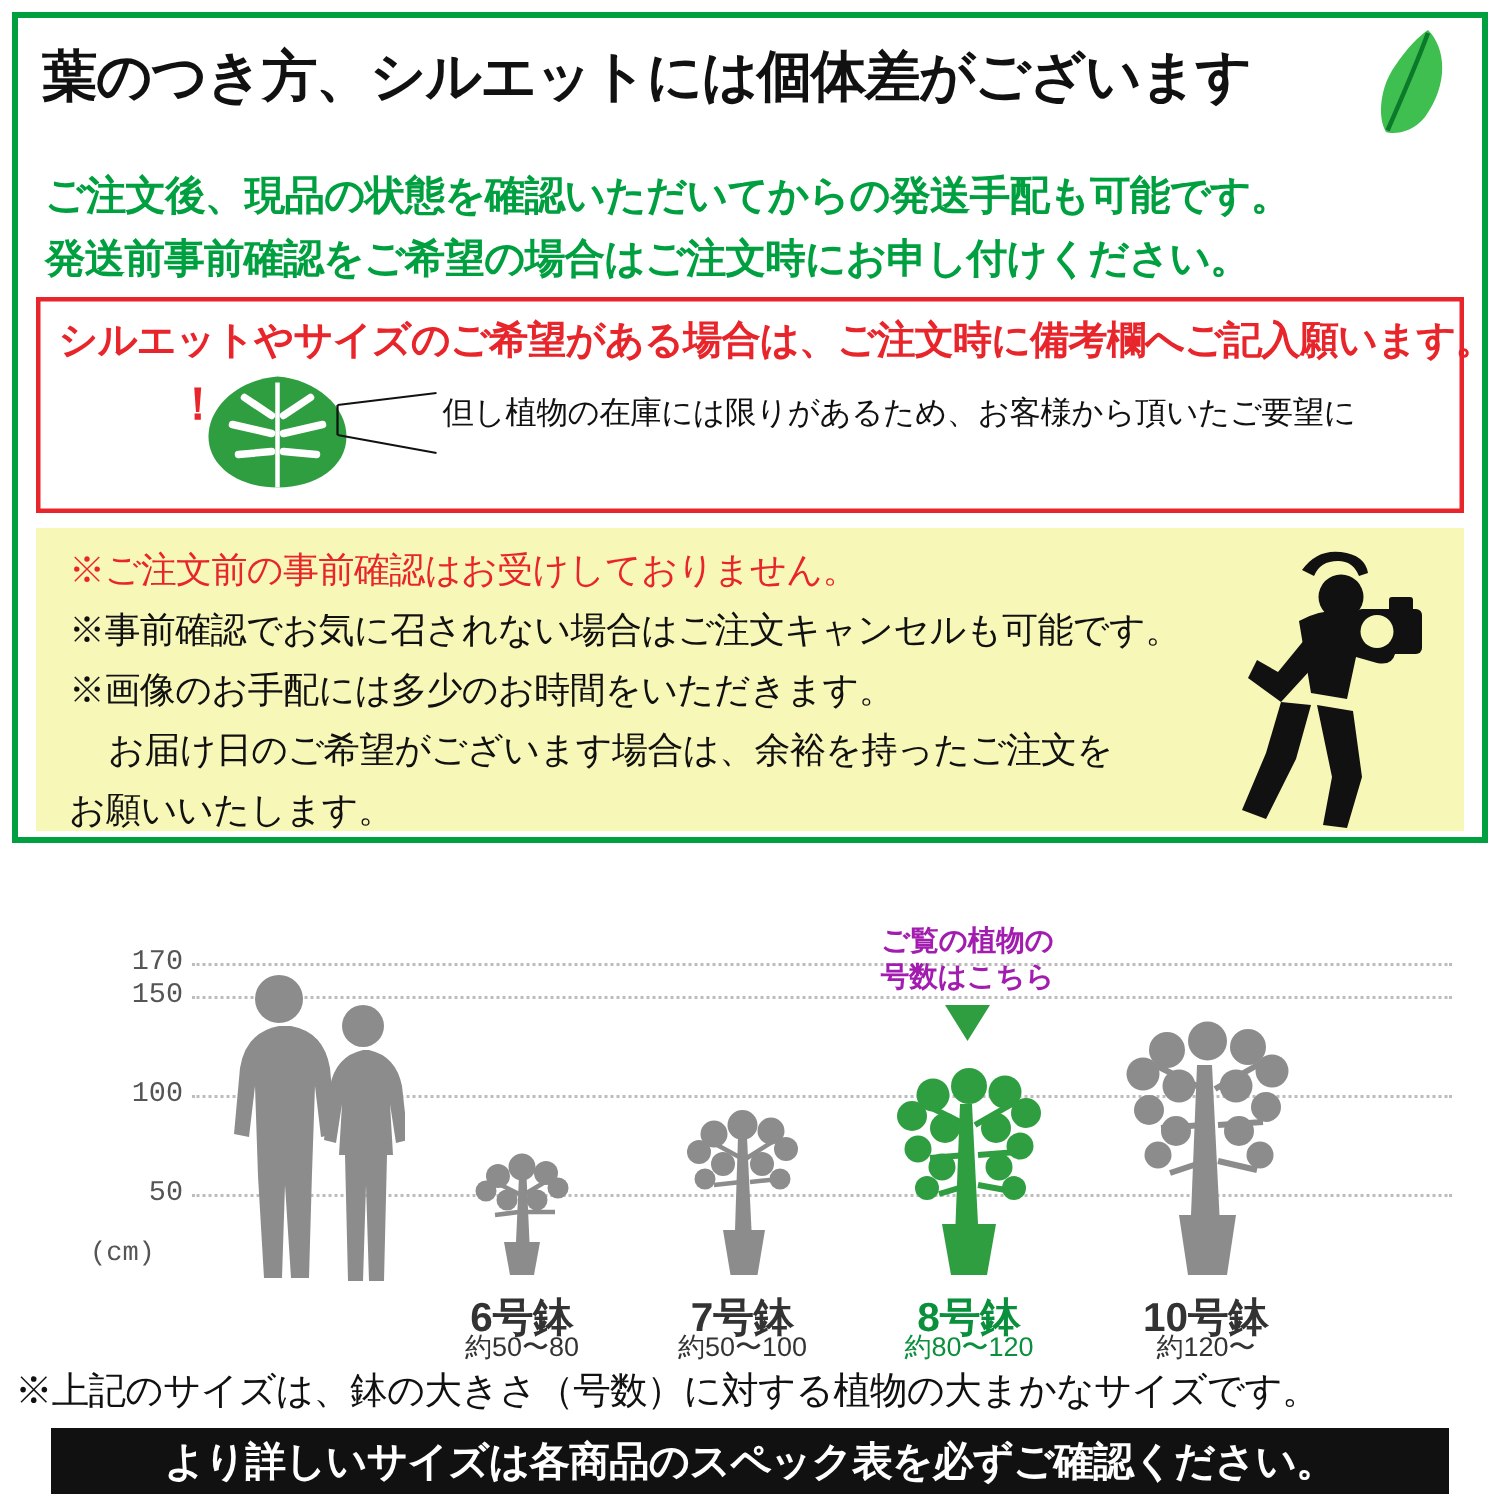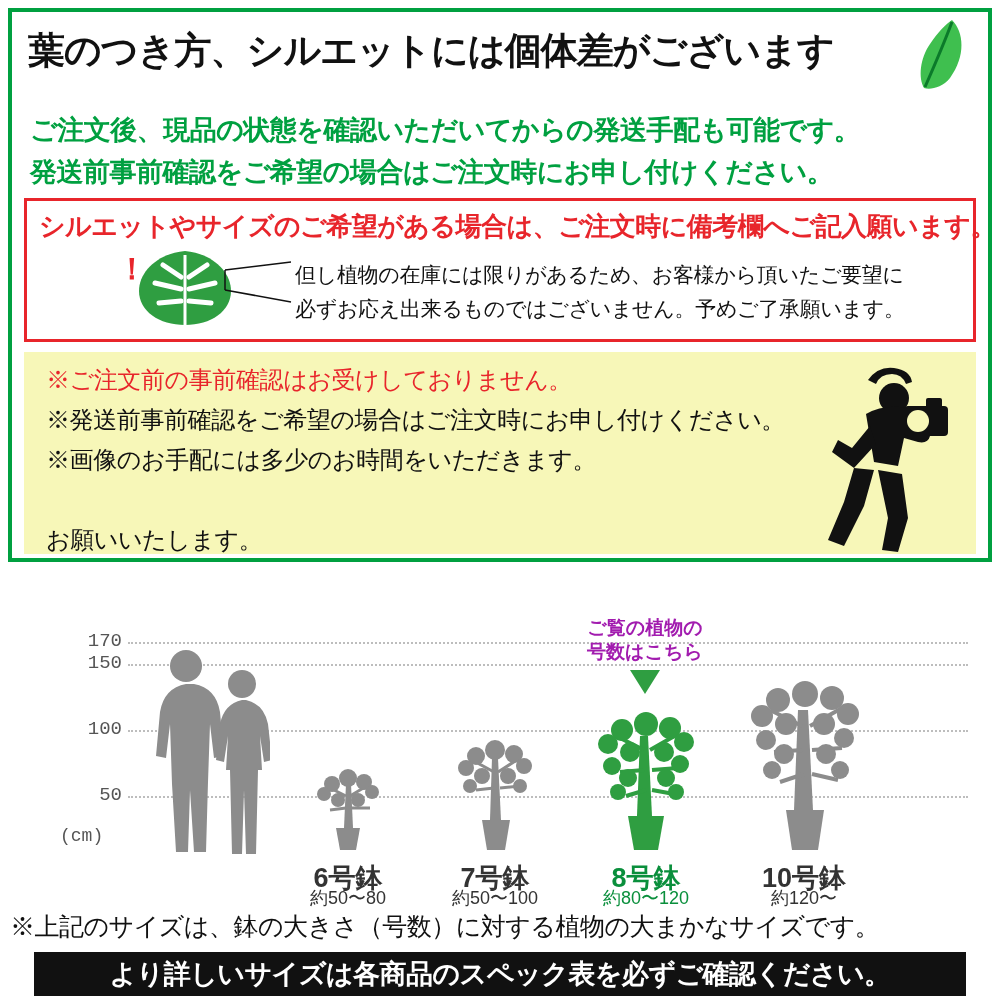--- a/index.html
+++ b/index.html
@@ -277,27 +277,27 @@
         <path d="M26 16 L44 28 M18 34 L44 40 M22 54 L44 52 M70 16 L52 28 M78 34 L52 40 M74 54 L52 52" stroke="#ffffff" stroke-width="5" stroke-linecap="round"></path>
       </svg>
 
       <svg class="leader" viewBox="0 0 70 64">
         <path d="M2 14 L68 6" stroke="#111111" stroke-width="1.5" fill="none"></path>
         <path d="M2 34 L68 46" stroke="#111111" stroke-width="1.5" fill="none"></path>
         <path d="M2 14 L2 34" stroke="#111111" stroke-width="1.5" fill="none"></path>
       </svg>
 
       <div class="red-note n1">但し植物の在庫には限りがあるため、お客様から頂いたご要望に</div>
-      <div class="red-note n2">必ずお応え出来るものではございません。予めご了承願います。</div>
     </div>
 
     <div class="yellow-box">
       <div class="y-line y1 red">※ご注文前の事前確認はお受けしておりません。</div>
-      <div class="y-line y2">※発送前事前確認をご希望の場合はご注文時にお申し付けください。</div>
+      <div class="y-line y2">※事前確認でお気に召されない場合はご注文キャンセルも可能です。</div>
       <div class="y-line y3">※画像のお手配には多少のお時間をいただきます。</div>
+      <div class="y-line y4">お届け日のご希望がございます場合は、余裕を持ったご注文を</div>
       <div class="y-line y5">お願いいたします。</div>
 
       <svg class="camera-man" viewBox="0 0 150 190">
         <g fill="#111111">
           <path d="M62 18 q10 -14 26 -12 q16 2 18 14 l-6 2 q-4 -10 -14 -10 q-12 0 -16 10 z"></path>
           <circle cx="88" cy="36" r="15"></circle>
           <path d="M60 52 q18 -10 40 -6 l14 4 q10 2 12 10 l-2 14 q-2 8 -12 6 l-14 -4 l-6 28 l-24 -4 z"></path>
           <rect x="98" y="44" width="44" height="30" rx="4"></rect>
           <rect x="120" y="36" width="16" height="10" rx="2"></rect>
           <circle cx="112" cy="59" r="11" fill="#f7f7b8"></circle>

